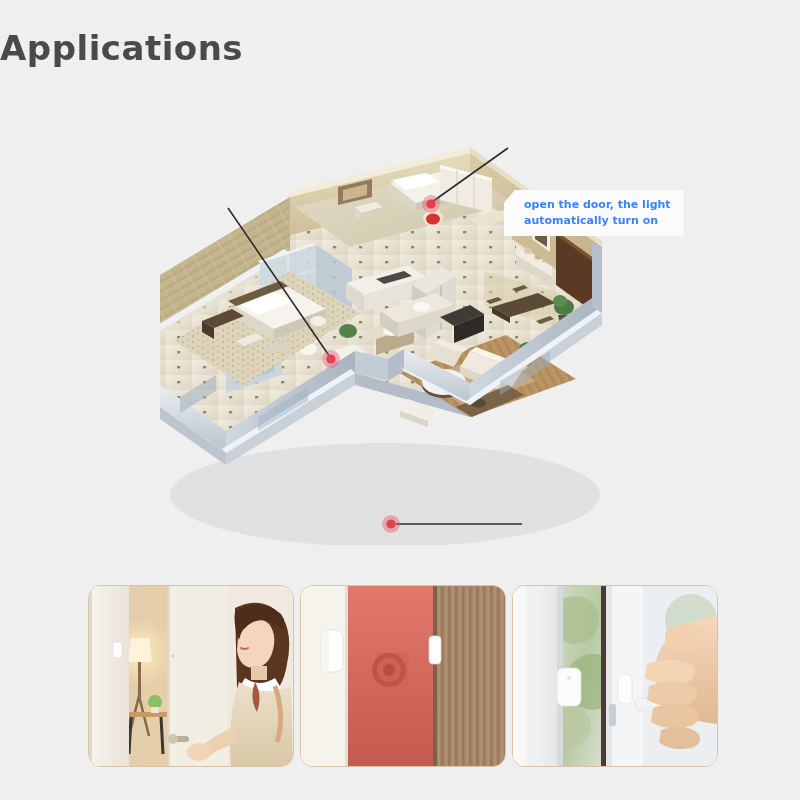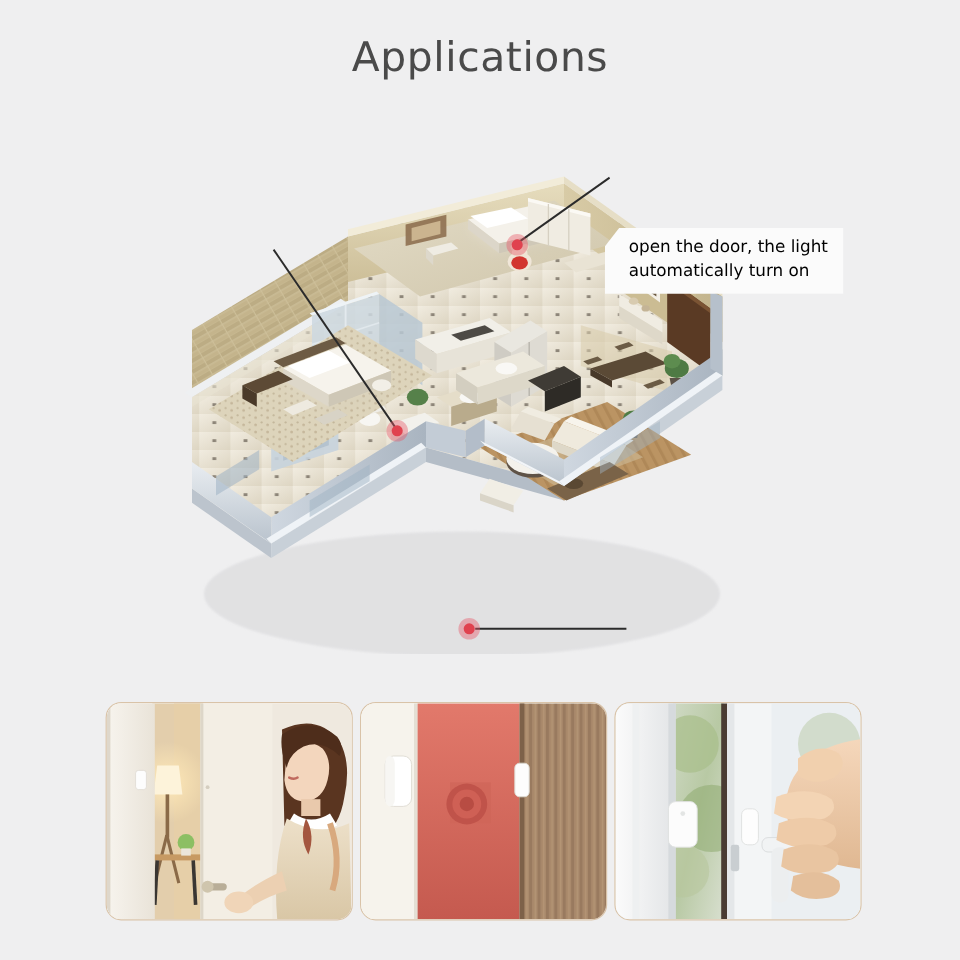--- a/index.html
+++ b/index.html
@@ -20,23 +20,23 @@
     width: 800px;
     height: 800px;
   }
 
   
   .page-title {
     position: absolute;
     left: 0;
     top: 28px;
     width: 800px;
-    text-align: center;
+    text-align: left;
     font-size: 34px;
-    font-weight: 400;
+    font-weight: 700;
     letter-spacing: 0.5px;
     color: #4a4a4a;
     font-family: "DejaVu Sans", sans-serif;
   }
 
   
   .scene {
     position: absolute;
     left: 0; top: 80px;
     width: 800px; height: 485px;
@@ -49,25 +49,25 @@
     top: 55px;
     width: 470px;
     height: 410px;
   }
   .iso-svg { display:block; width:470px; height:410px; }
 
   
   .callout {
     position: absolute;
     background: #fbfbfb;
-    color: #000000;
-    font-size: 14px;
+    color: #3b82f6;
+    font-size: 11px;
     line-height: 1.42;
     font-family: "DejaVu Sans", sans-serif;
-    font-weight: 400;
+    font-weight: 700;
     padding: 7px 13px 8px 14px;
     white-space: pre-line;
     box-shadow: 0 0 6px rgba(0,0,0,0.045);
   }
   .callout.left {
     left: 52px; top: 190px;
     
     clip-path: polygon(0 0, 100% 0, 100% 55%, 86% 100%, 0 100%);
     padding-right: 34px;
   }

